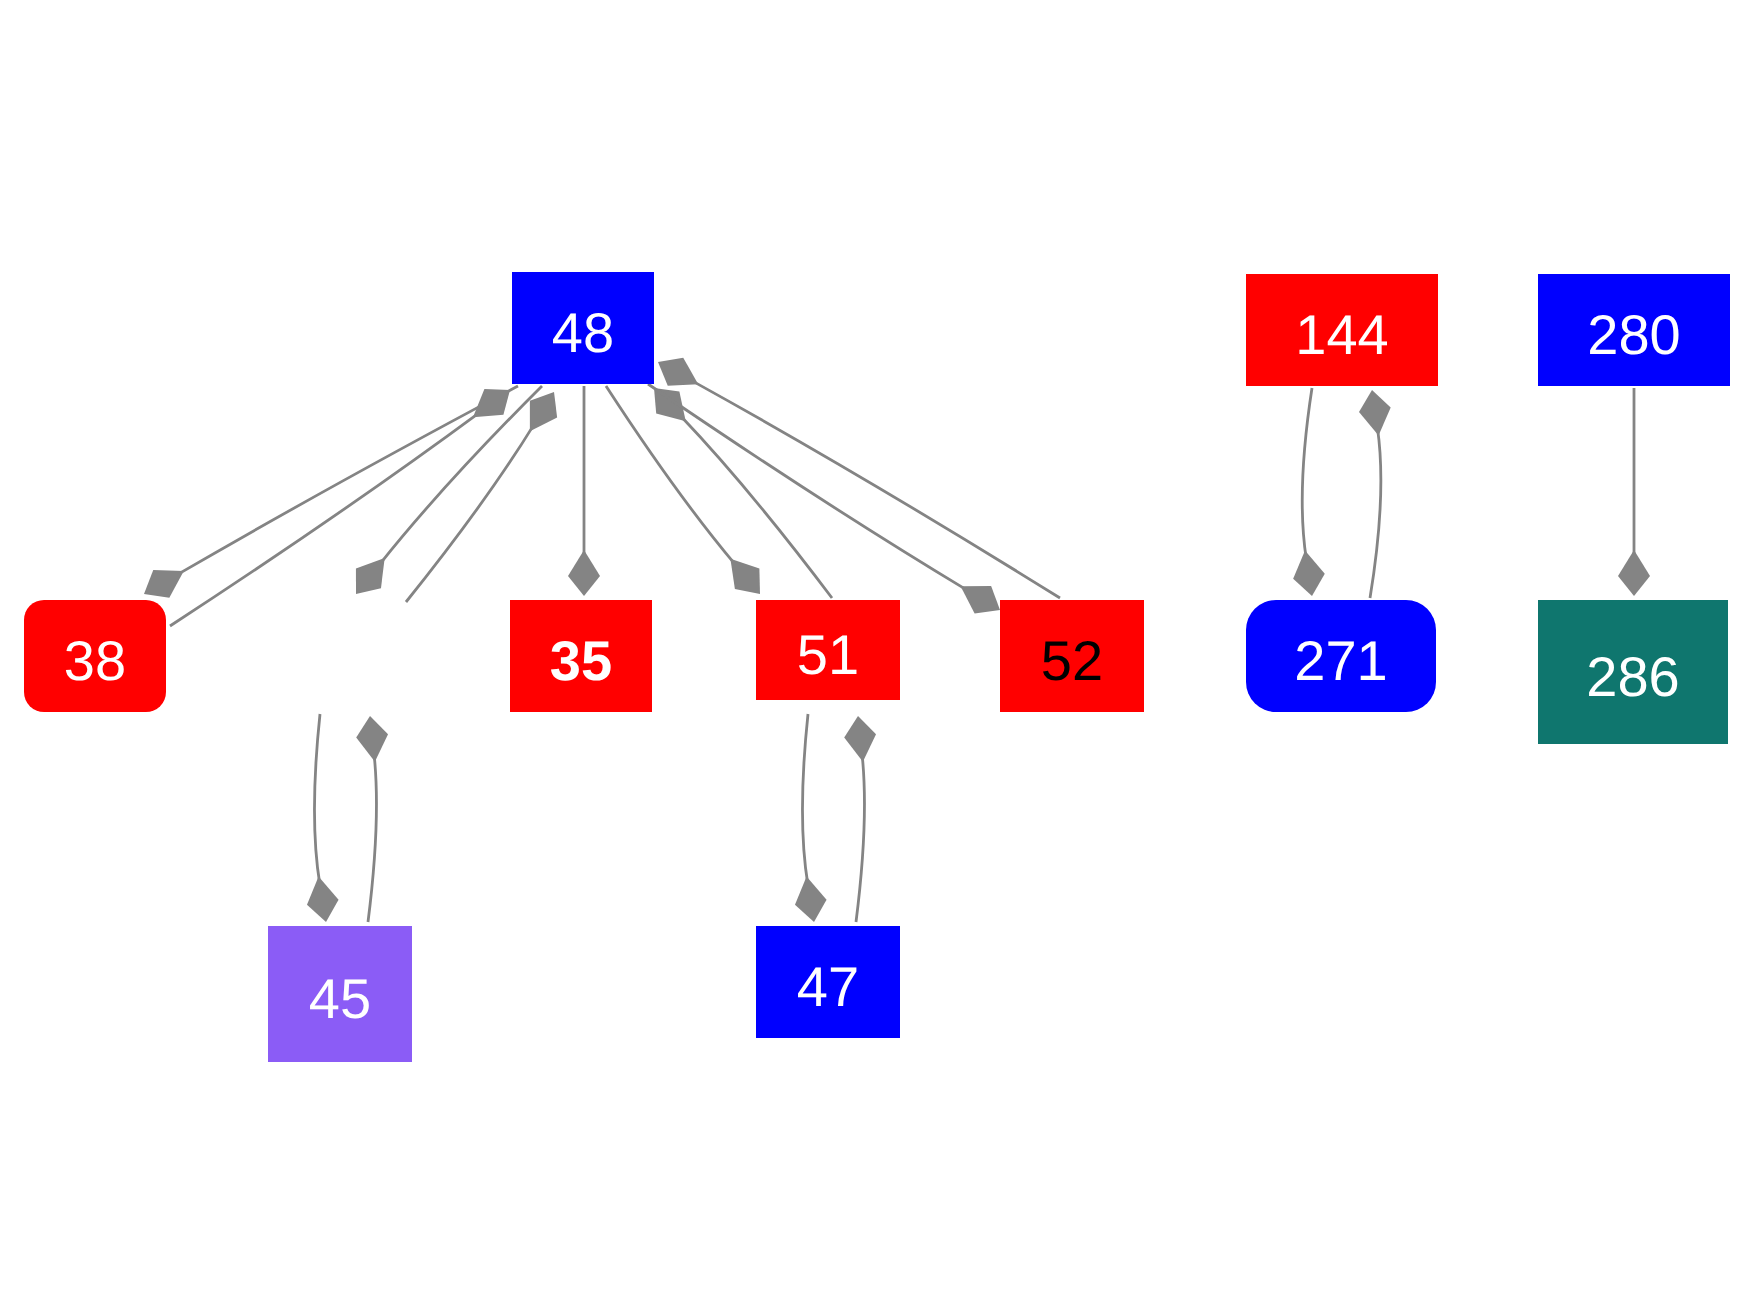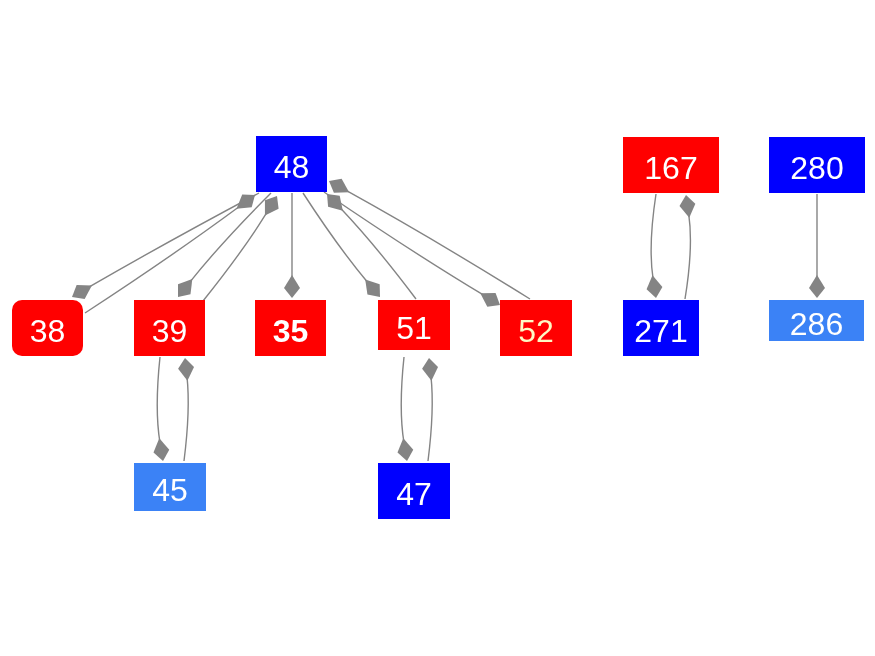--- a/index.html
+++ b/index.html
@@ -40,21 +40,21 @@
   }
   .node {
     position: absolute;
     display: flex;
     align-items: center;
     justify-content: center;
     box-sizing: border-box;
   }
   .node-label {
     color: #ffffff;
-    font-size: 32px;
+    font-size: 28px;
     line-height: 1;
     transform: translateY(3px);
   }
 </style>
 </head>
 <body>
 
 <div class="stage">
   <svg class="edge-layer" viewBox="0 0 875 656" width="875" height="656" xmlns="http://www.w3.org/2000/svg">
       <path d="M 259 193 Q 164.52792063154834 243.25212652018786 88.42929466460217 287.456506047381" class="edge-line"></path>
@@ -90,44 +90,41 @@
       <path d="M 817 194 Q 817 246 817 279" class="edge-line"></path>
       <path d="M 817 275 L 809 288 L 817 298 L 825 288 Z" class="arrowhead"></path>
     </svg>
   <div class="node-layer">
       <div class="node" style="left: 256px; top: 136px; width: 71px; height: 56px; background: rgb(0, 0, 255);">
         <span class="node-label" style="color: rgb(255, 255, 255);">48</span>
       </div>
       <div class="node" style="left: 12px; top: 300px; width: 71px; height: 56px; background: rgb(255, 0, 0); border-radius: 10px;">
         <span class="node-label" style="color: rgb(255, 255, 255);">38</span>
       </div>
-      <div class="node" style="left: 134px; top: 300px; width: 71px; height: 56px; background: rgb(255, 0, 0);">
-        <span class="node-label" style="color: rgb(255, 255, 255);">39</span>
-      </div>
       <div class="node" style="left: 255px; top: 300px; width: 71px; height: 56px; background: rgb(255, 0, 0); font-weight: bold;">
         <span class="node-label" style="color: rgb(255, 255, 255);">35</span>
       </div>
       <div class="node" style="left: 378px; top: 300px; width: 72px; height: 50px; background: rgb(255, 0, 0);">
         <span class="node-label" style="color: rgb(255, 255, 255);">51</span>
       </div>
       <div class="node" style="left: 500px; top: 300px; width: 72px; height: 56px; background: rgb(255, 0, 0);">
-        <span class="node-label" style="color: #fef9c3;">52</span>
+        <span class="node-label" style="color: #000000;">52</span>
       </div>
-      <div class="node" style="left: 134px; top: 463px; width: 72px; height: 48px; background: #3b82f6;">
+      <div class="node" style="left: 134px; top: 463px; width: 72px; height: 68px; background: #8b5cf6;">
         <span class="node-label" style="color: rgb(255, 255, 255);">45</span>
       </div>
       <div class="node" style="left: 378px; top: 463px; width: 72px; height: 56px; background: rgb(0, 0, 255);">
         <span class="node-label" style="color: rgb(255, 255, 255);">47</span>
       </div>
       <div class="node" style="left: 623px; top: 137px; width: 96px; height: 56px; background: rgb(255, 0, 0);">
-        <span class="node-label" style="color: rgb(255, 255, 255);">167</span>
+        <span class="node-label" style="color: rgb(255, 255, 255);">144</span>
       </div>
-      <div class="node" style="left: 623px; top: 300px; width: 76px; height: 56px; background: rgb(0, 0, 255);">
+      <div class="node" style="left: 623px; top: 300px; width: 95px; height: 56px; background: rgb(0, 0, 255); border-radius: 15px;">
         <span class="node-label" style="color: rgb(255, 255, 255);">271</span>
       </div>
       <div class="node" style="left: 769px; top: 137px; width: 96px; height: 56px; background: rgb(0, 0, 255); text-align: center;">
         <span class="node-label" style="color: rgb(255, 255, 255);">280</span>
       </div>
-      <div class="node" style="left: 769px; top: 300px; width: 95px; height: 41px; background: #3b82f6;">
+      <div class="node" style="left: 769px; top: 300px; width: 95px; height: 72px; background: #0f766e;">
         <span class="node-label" style="color: rgb(255, 255, 255);">286</span>
       </div>
     </div>
 </div>
 
 </body></html>

